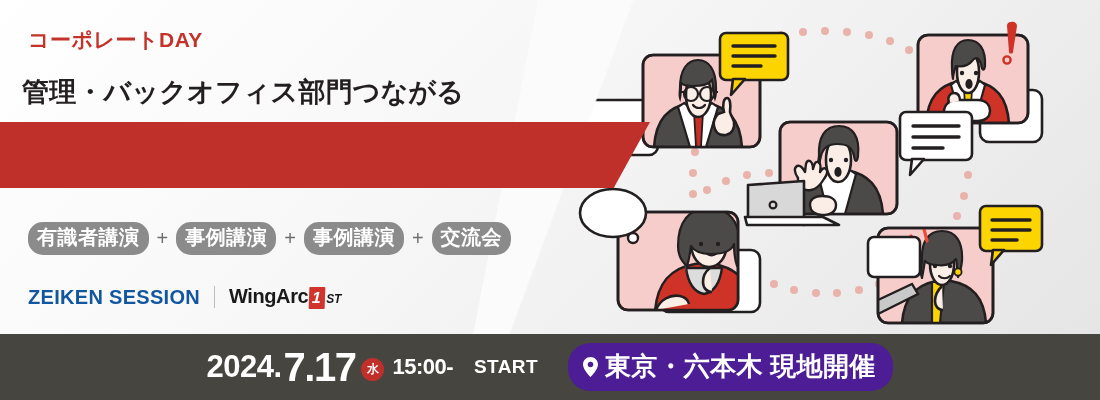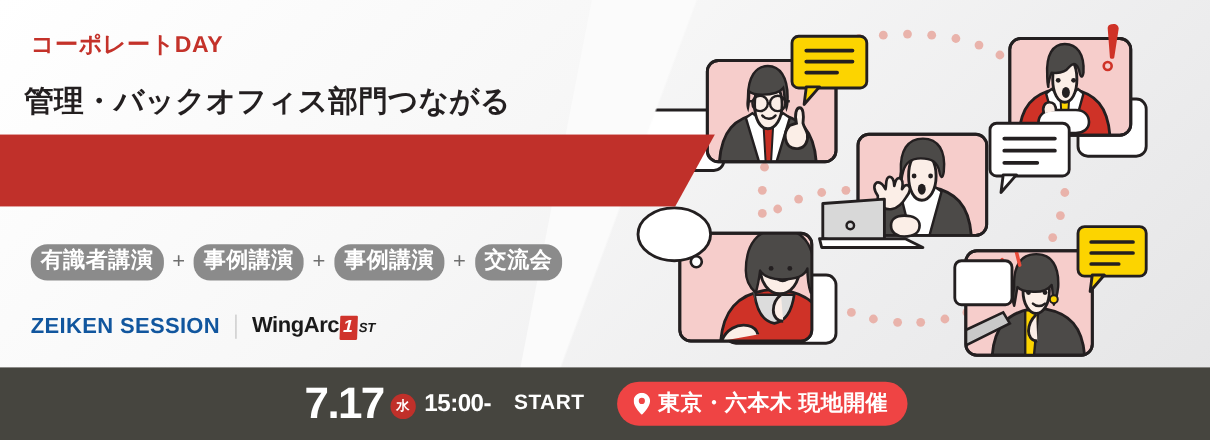--- a/index.html
+++ b/index.html
@@ -186,25 +186,25 @@
     font-size: 22px; font-weight: 700; letter-spacing: -0.5px;
   }
   #start-label {
     font-size: 19px; font-weight: 700; letter-spacing: 0.4px;
     margin-left: 21px;
   }
   #venue-pill {
     display: inline-flex;
     align-items: center;
     gap: 7px;
-    background: #ef4444;
+    background: #4c1d95;
     color: #ffffff;
     border-radius: 22px;
     padding: 6px 18px 7px 15px;
-    font-size: 20px;
+    font-size: 26px;
     font-weight: 700;
     letter-spacing: 0.3px;
     white-space: nowrap;
     margin-left: 12px;
   }
   #pin-icon { flex: 0 0 auto; display: block; }
 </style>
 </head>
 <body>
 
@@ -416,20 +416,21 @@
     <span id="logo-divider"></span>
     <span id="wingarc-logo">
       <span id="wingarc-word">WingArc</span>
         <span id="wingarc-one">1</span>
         <span id="wingarc-st">ST</span>
     </span>
   </div>
 
   <div id="bottom-bar">
     <div id="datetime">
+      <span id="date-year">2024.</span>
       <span id="date-md">7.17</span>
       <span id="weekday">水</span>
       <span id="time">15:00-</span>
       <span id="start-label">START</span>
     </div>
     <div id="venue-pill">
       <svg id="pin-icon" width="15" height="20" viewBox="0 0 15 20">
         <path d="M7.5 0C3.4 0 0 3.4 0 7.5 0 13 7.5 20 7.5 20S15 13 15 7.5C15 3.4 11.6 0 7.5 0zm0 10.3a2.8 2.8 0 1 1 0-5.6 2.8 2.8 0 0 1 0 5.6z" fill="#ffffff"></path>
       </svg>
       <span>東京・六本木 現地開催</span>

